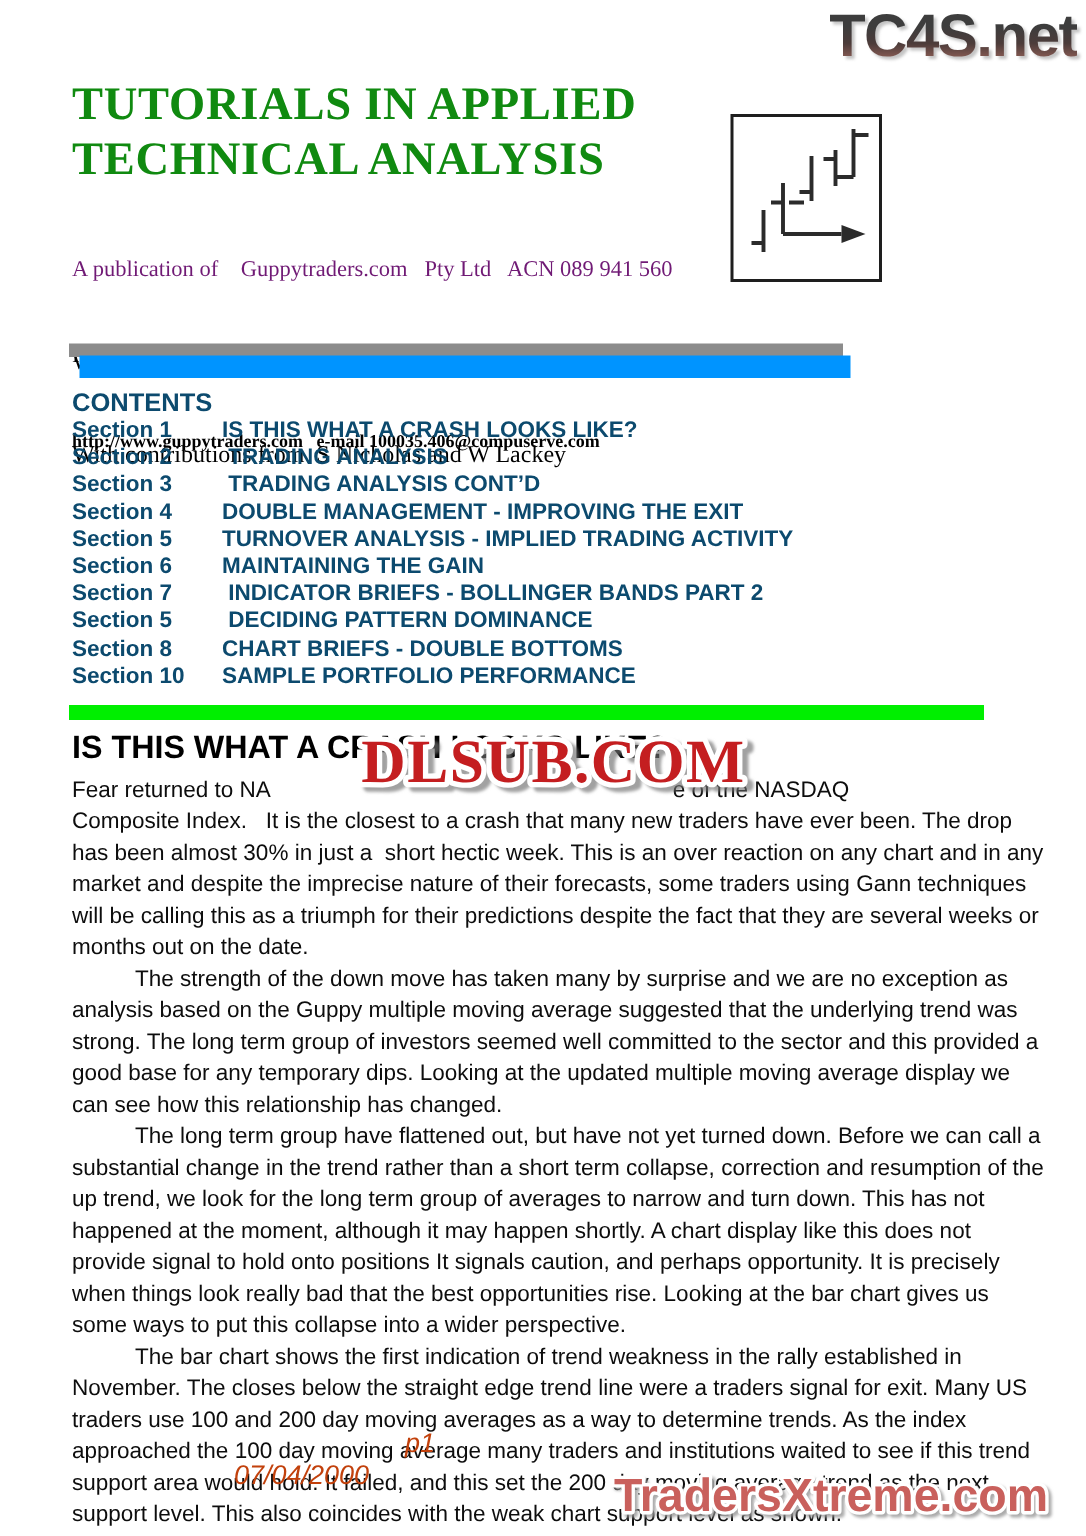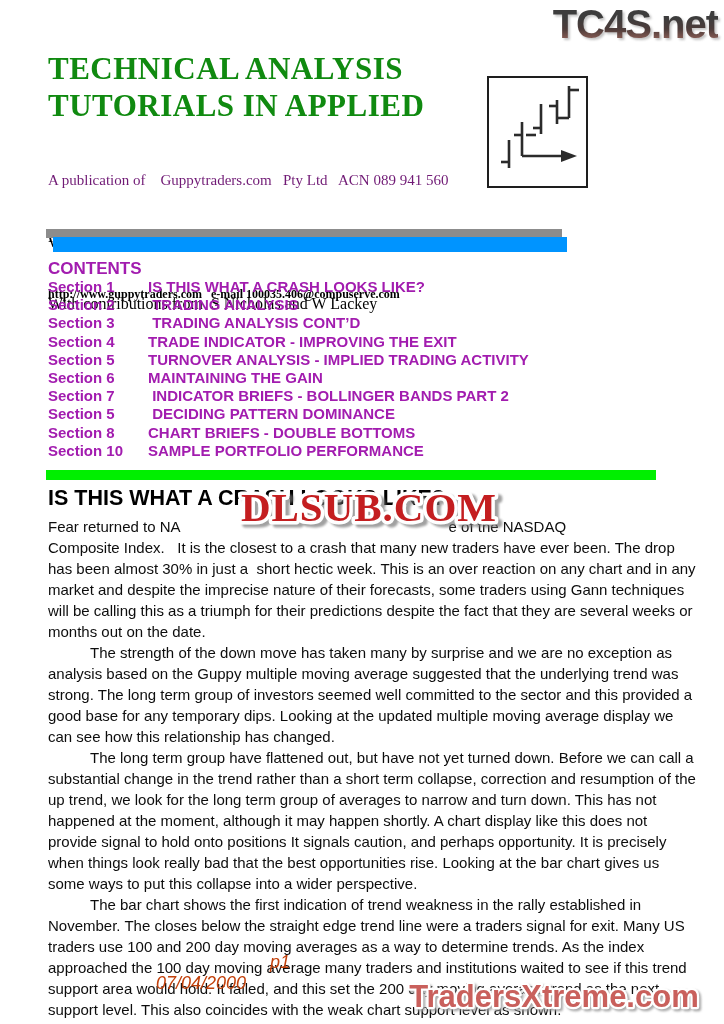--- a/index.html
+++ b/index.html
@@ -48,21 +48,21 @@
   }
 
   
   .bars { position:absolute; left:46px; top:229px; width:525px; height:24px; }
   .bar-gray { position:absolute; left:0; top:0; width:516px; height:9px; background:#8c8c8c; }
   .bar-blue { position:absolute; left:7px; top:8px; width:514px; height:15px; background:#0094ff; }
 
   
   .contents {
     position:absolute; left:48px; top:259px;
-    font-weight:bold; color:#a21caf; font-size:15px;
+    font-weight:bold; color:#0c4a6e; font-size:15px;
   }
   .contents-heading { font-size:17px; line-height:19px; }
   .contents-row { display:flex; line-height:18.2px;align-items:center; }
   .sec-label { width:100px; flex:0 0 100px; }
   .sec-title { white-space:pre-wrap; }
 
   .green-rule { position:absolute; left:46px; top:470px; width:610px; height:10px; background:#00ef00; }
 
   
   .article {
@@ -99,22 +99,22 @@
   }
 </style>
 </head>
 <body>
 
 <div class="page">
 
   <div class="tc4s">TC4S.net</div>
 
   <div class="title">
+    <div>TUTORIALS IN APPLIED</div>
     <div>TECHNICAL ANALYSIS</div>
-    <div>TUTORIALS IN APPLIED</div>
   </div>
 
   <div class="logo-box">
     <svg width="93" height="104" viewBox="0 0 93 104">
       <g stroke="#2b2b2b" stroke-width="2.6" fill="none">
         <line x1="20" y1="62" x2="20" y2="90"></line>
         <line x1="12" y1="84" x2="20" y2="84"></line>
         <line x1="33" y1="44" x2="33" y2="78"></line>
         <line x1="25" y1="57" x2="33" y2="57"></line>
         <line x1="37" y1="57" x2="47" y2="57"></line>
@@ -156,21 +156,21 @@
     <div class="contents-row">
       <span class="sec-label">Section 2</span>
       <span class="sec-title"> TRADING ANALYSIS</span>
     </div>
     <div class="contents-row">
       <span class="sec-label">Section 3</span>
       <span class="sec-title"> TRADING ANALYSIS CONT’D</span>
     </div>
     <div class="contents-row">
       <span class="sec-label">Section 4</span>
-      <span class="sec-title">TRADE INDICATOR - IMPROVING THE EXIT</span>
+      <span class="sec-title">DOUBLE MANAGEMENT - IMPROVING THE EXIT</span>
     </div>
     <div class="contents-row">
       <span class="sec-label">Section 5</span>
       <span class="sec-title">TURNOVER ANALYSIS - IMPLIED TRADING ACTIVITY</span>
     </div>
     <div class="contents-row">
       <span class="sec-label">Section 6</span>
       <span class="sec-title">MAINTAINING THE GAIN</span>
     </div>
     <div class="contents-row">

